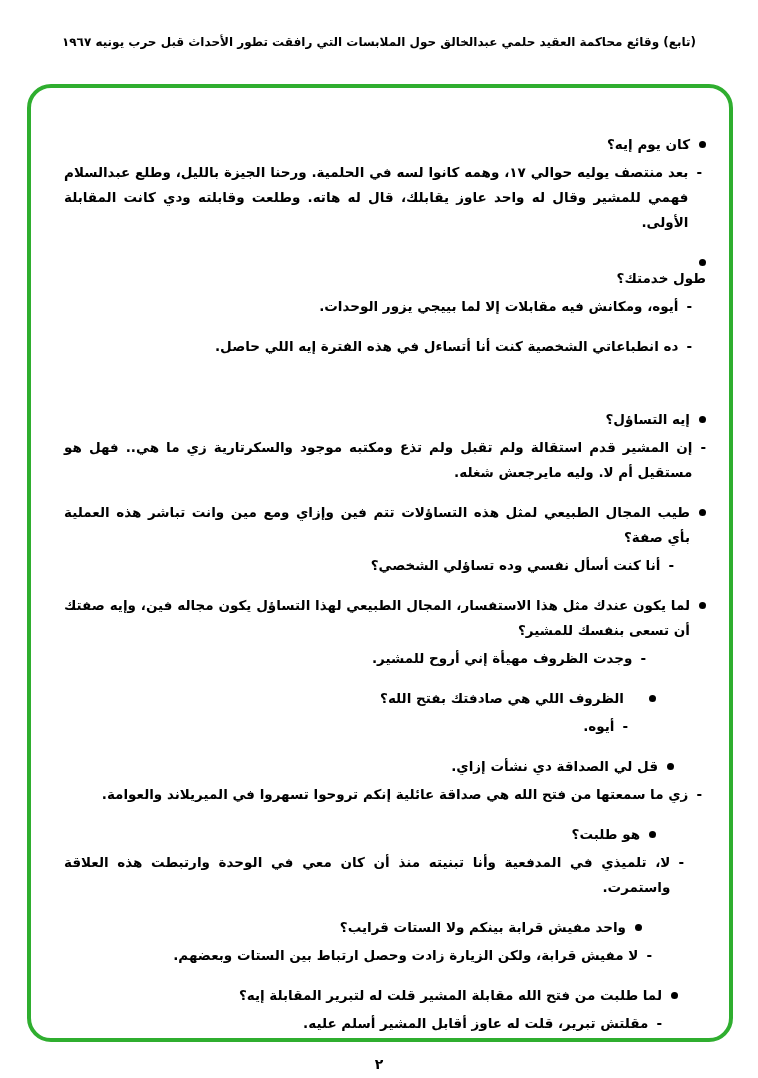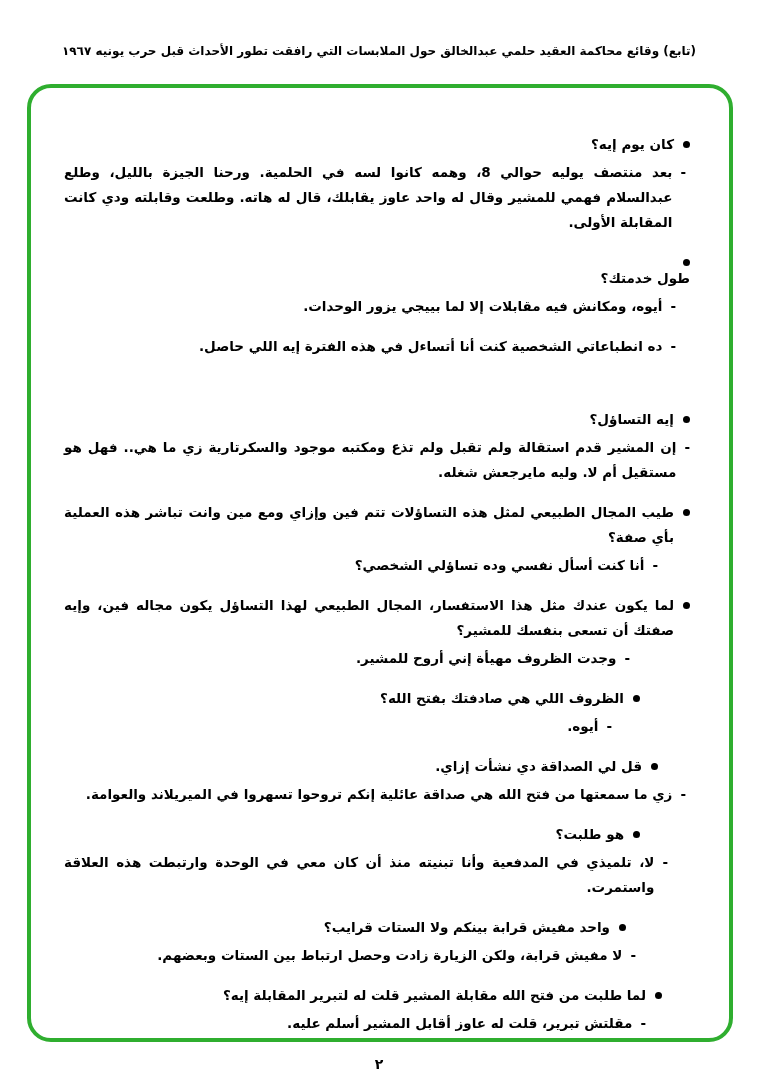--- a/index.html
+++ b/index.html
@@ -7,21 +7,21 @@
     width: 758px;
     height: 1078px;
     background: #ffffff;
     position: relative;
     font-family: "DejaVu Sans", sans-serif;
     color: #000;
     overflow: hidden;
   }
   .page-header {
     position: absolute;
-    top: 44px;
+    top: 35px;
     left: 40px;
     right: 40px;
     direction: rtl;
     text-align: center;
     font-size: 12px;
     font-weight: 700;
     white-space: nowrap;
   }
   .frame {
     position: absolute;
@@ -29,21 +29,21 @@
     left: 27px;
     right: 25px;
     bottom: 36px;
     border: 4px solid #2fae2f;
     border-radius: 24px;
     box-sizing: border-box;
   }
   .content {
     position: absolute;
     top: 132px;
-    right: 68px;
+    right: 52px;
     left: 64px;
     direction: rtl;
     font-size: 13.5px;
     font-weight: 700;
     line-height: 25px;
   }
   .qa { margin-bottom: 15px; }
   .line { display: flex; }
   .answer { margin-top: 3px; }
   .bullet {
@@ -82,21 +82,21 @@
 <div class="frame" style="border-color: rgb(47, 174, 47);"></div>
 
 <div class="content" dir="rtl">
     <div class="qa">
       <div class="line question" style="padding-right: 0px;">
         <span class="bullet"></span>
         <div class="text">كان يوم إيه؟</div>
       </div>
       <div class="line answer" style="padding-right: 4px;">
         <span class="dash">-</span>
-        <div class="text">بعد منتصف يوليه حوالي 8، وهمه كانوا لسه في الحلمية. ورحنا الجيزة بالليل، وطلع عبدالسلام فهمي للمشير وقال له واحد عاوز يقابلك، قال له هاته. وطلعت وقابلته ودي كانت المقابلة الأولى.</div>
+        <div class="text">بعد منتصف يوليه حوالي ١٧، وهمه كانوا لسه في الحلمية. ورحنا الجيزة بالليل، وطلع عبدالسلام فهمي للمشير وقال له واحد عاوز يقابلك، قال له هاته. وطلعت وقابلته ودي كانت المقابلة الأولى.</div>
       </div>
     </div>
     <div class="qa">
       <div class="line question" style="padding-right: 0px; flex-direction: column;">
         <span class="bullet"></span>
         <div class="text">طول خدمتك؟</div>
       </div>
       <div class="line answer" style="padding-right: 14px;">
         <span class="dash">-</span>
         <div class="text">أيوه، ومكانش فيه مقابلات إلا لما بييجي يزور الوحدات.</div>
@@ -132,21 +132,21 @@
       <div class="line question" style="padding-right: 0px;">
         <span class="bullet"></span>
         <div class="text">لما يكون عندك مثل هذا الاستفسار، المجال الطبيعي لهذا التساؤل يكون مجاله فين، وإيه صفتك أن تسعى بنفسك للمشير؟</div>
       </div>
       <div class="line answer" style="padding-right: 60px;">
         <span class="dash">-</span>
         <div class="text">وجدت الظروف مهيأة إني أروح للمشير.</div>
       </div>
     </div>
     <div class="qa">
-      <div class="line question" style="padding-right: 50px;">
+      <div class="line question" style="padding-right: 50px; gap: 16px;">
         <span class="bullet"></span>
         <div class="text">الظروف اللي هي صادفتك بفتح الله؟</div>
       </div>
       <div class="line answer" style="padding-right: 78px;">
         <span class="dash">-</span>
         <div class="text">أيوه.</div>
       </div>
     </div>
     <div class="qa">
       <div class="line question" style="padding-right: 32px;">

